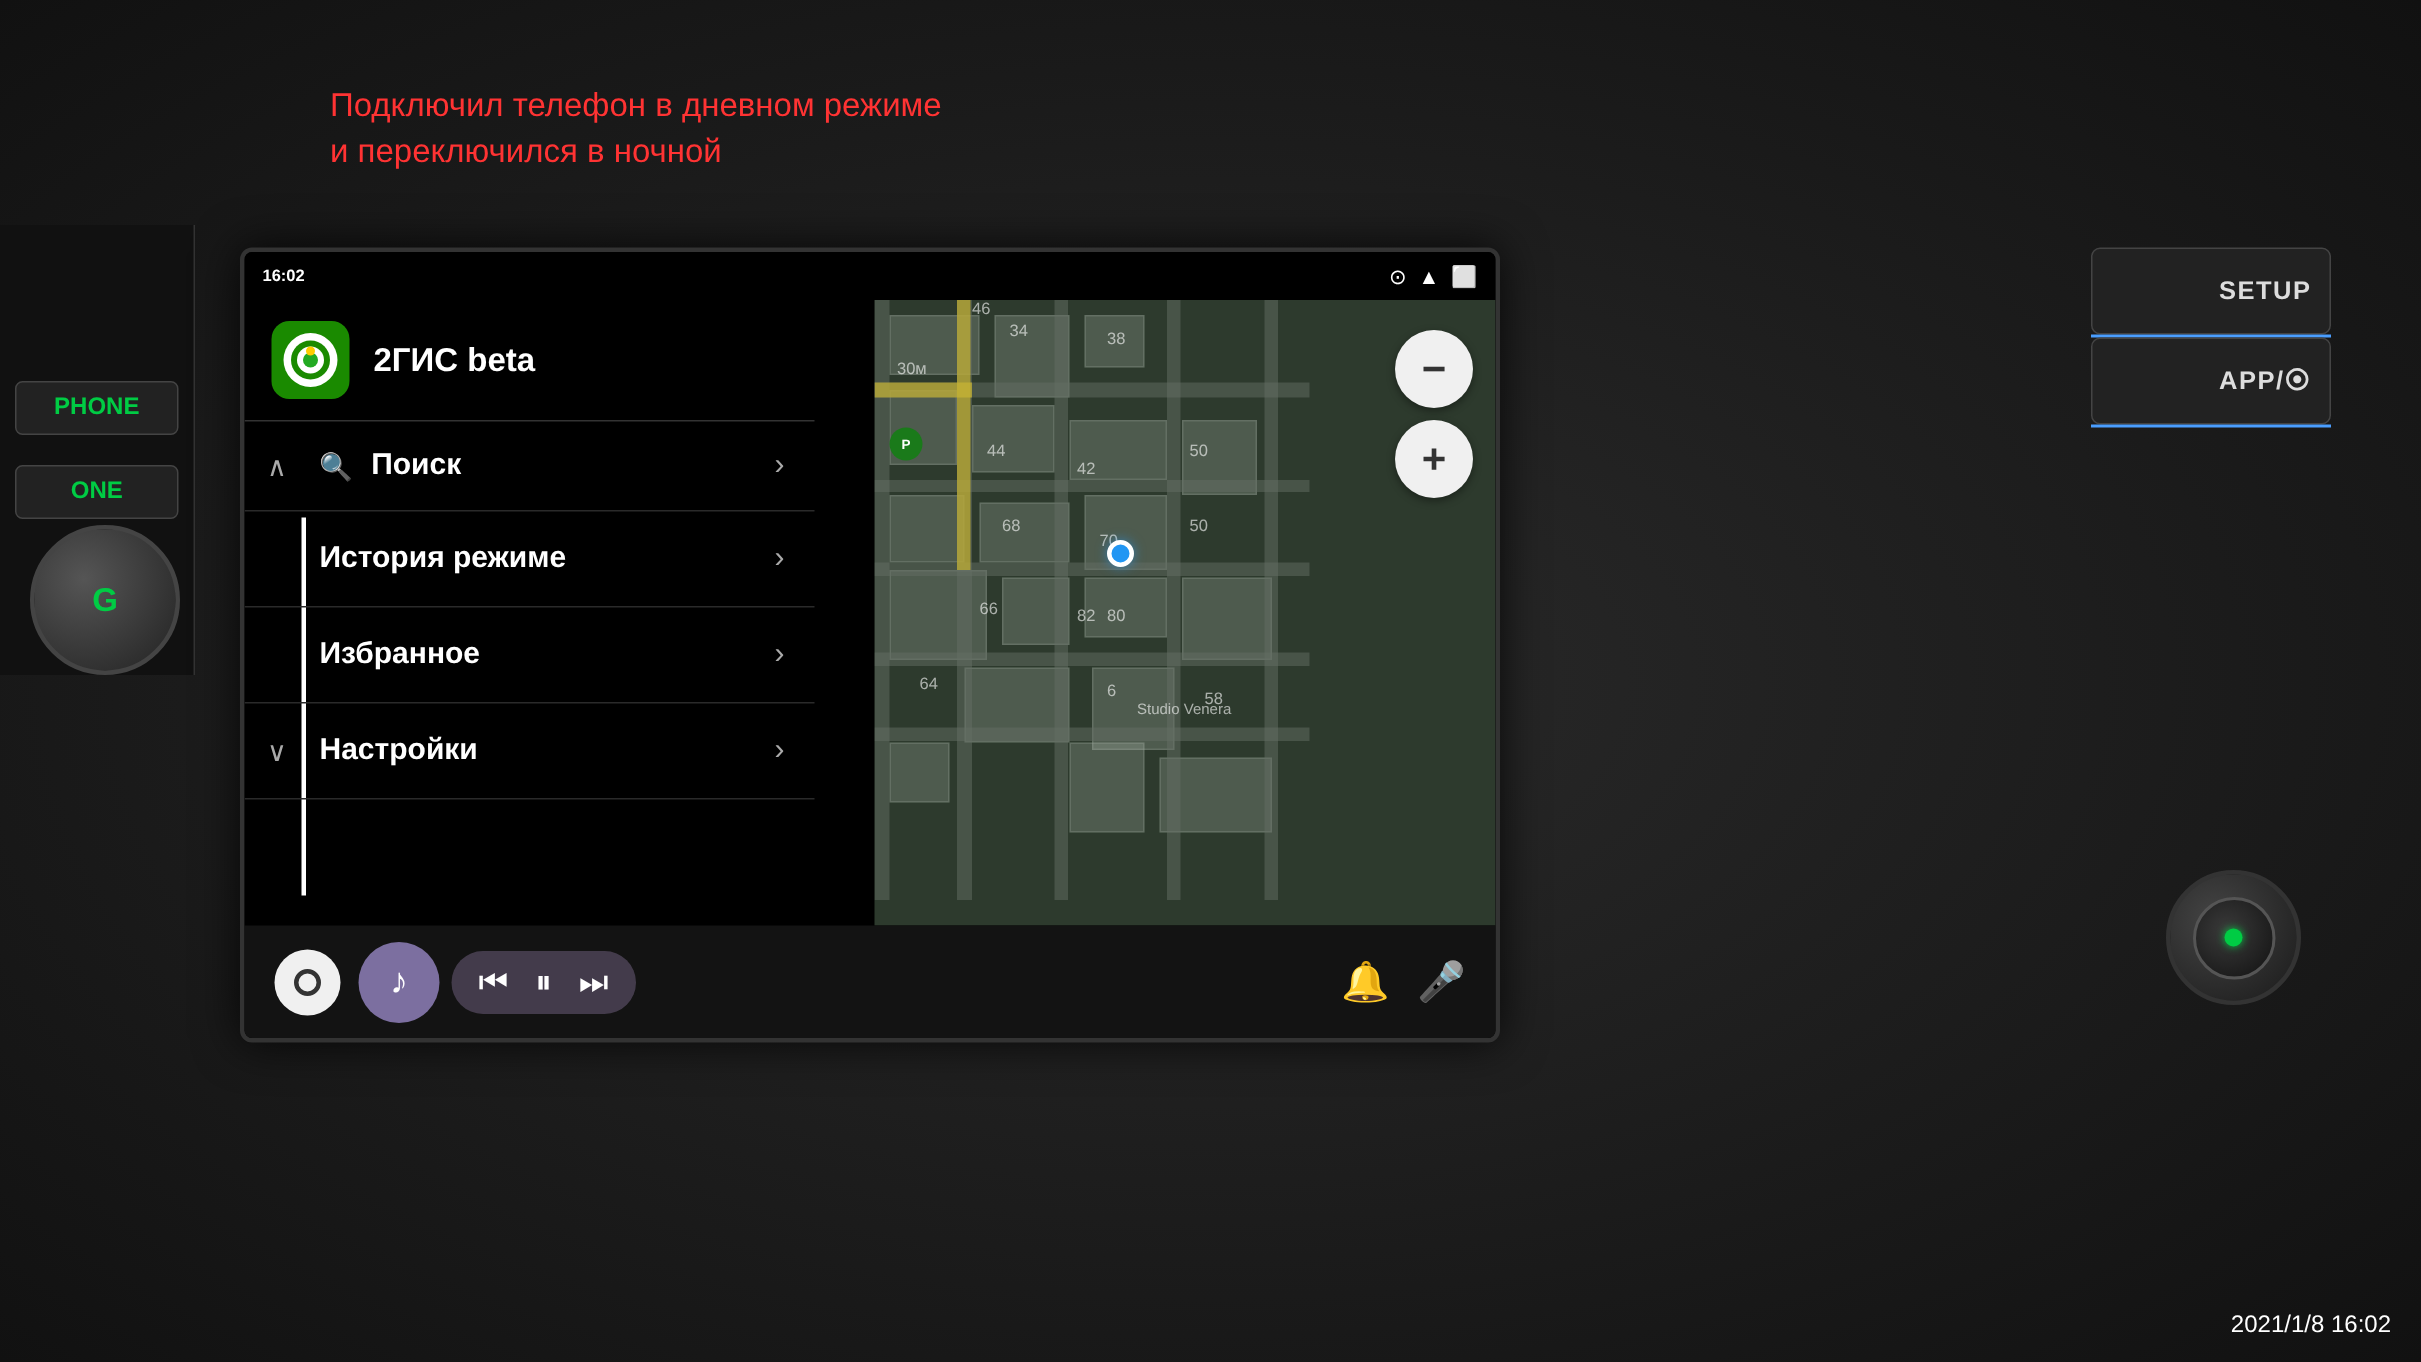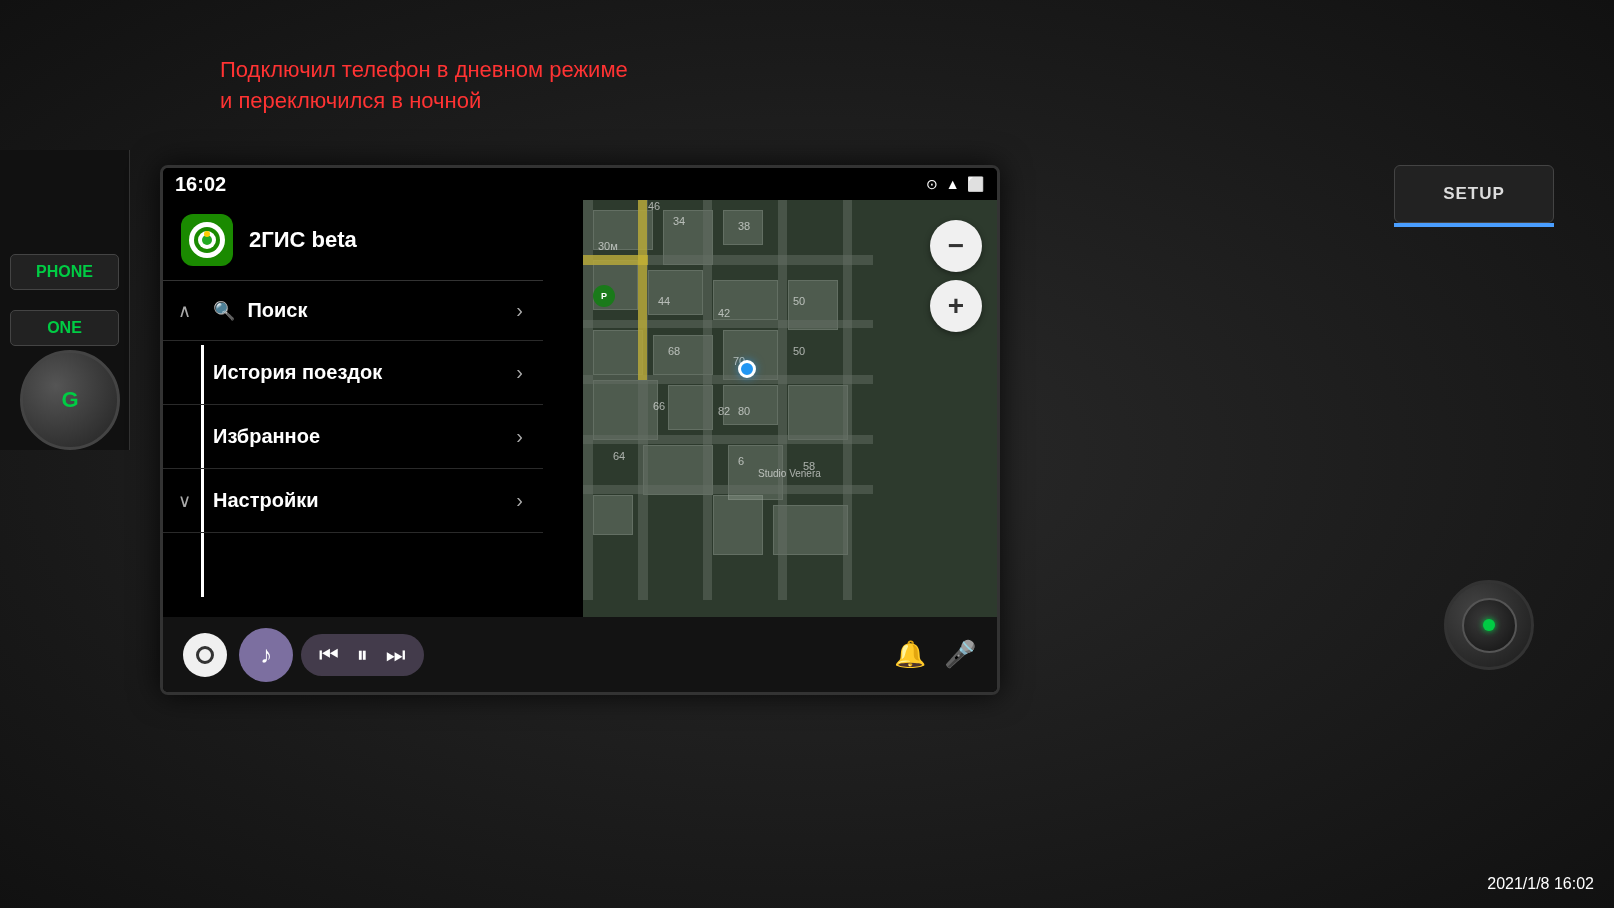--- a/index.html
+++ b/index.html
@@ -91,21 +91,21 @@
       height: 32px;
       background: rgba(0,0,0,0.85);
       display: flex;
       align-items: center;
       padding: 0 12px;
       z-index: 10;
     }
 
     .status-time {
       color: #fff;
-      font-size: 20px;
+      font-size: 11px;
       font-weight: bold;
     }
 
     .status-icons {
       margin-left: auto;
       display: flex;
       gap: 8px;
       align-items: center;
     }
 
@@ -365,21 +365,21 @@
     }
 
     .car-btn {
       background: #222;
       border: 1px solid #444;
       border-radius: 6px;
       color: #ddd;
       font-size: 17px;
       font-weight: bold;
       padding: 18px 12px;
-      text-align: center;
+      text-align: right;
       cursor: pointer;
       letter-spacing: 1px;
     }
 
     .car-btn-divider {
       height: 2px;
       background: #4a9eff;
     }
 
     
@@ -527,21 +527,21 @@
     <div class="vertical-line"></div>
 
     <div class="search-item">
       <span class="menu-collapse">∧</span>
       <span class="search-icon-inline">🔍</span>
       <span class="menu-item-text">Поиск</span>
       <span class="menu-chevron">›</span>
     </div>
 
     <div class="menu-item">
-      <span class="menu-item-text">История поездок</span>
+      <span class="menu-item-text">История режиме</span>
       <span class="menu-chevron">›</span>
     </div>
 
     <div class="menu-item">
       <span class="menu-item-text">Избранное</span>
       <span class="menu-chevron">›</span>
     </div>
 
     <div class="menu-item">
       <span class="down-arrow">∨</span>
@@ -640,20 +640,21 @@
     <button class="mic-btn">
       <span style="color:#e44;">🎤</span>
     </button>
   </div>
 
 </div>
 
 <div class="right-panel">
   <button class="car-btn">SETUP</button>
   <div class="car-btn-divider"></div>
+  <button class="car-btn">APP/⦿</button>
   <div class="car-btn-divider"></div>
 </div>
 
 <div class="right-knob">
   <div class="right-knob-inner">
     <div class="right-knob-dot"></div>
   </div>
 </div>
 
 <div class="timestamp">2021/1/8  16:02</div>

